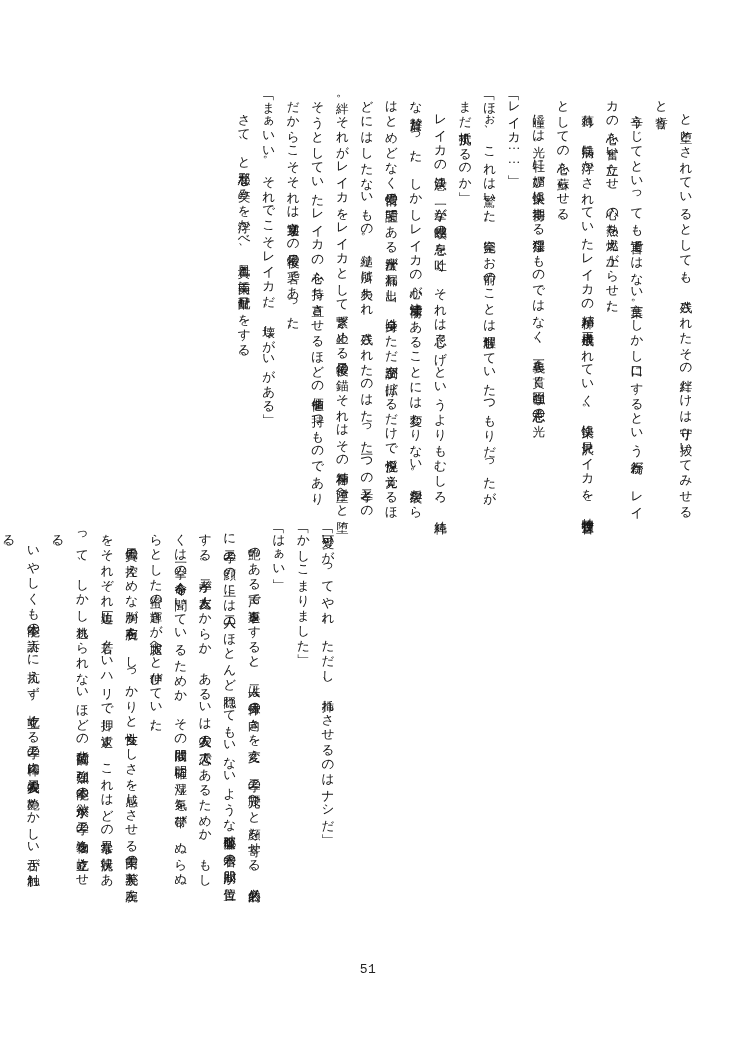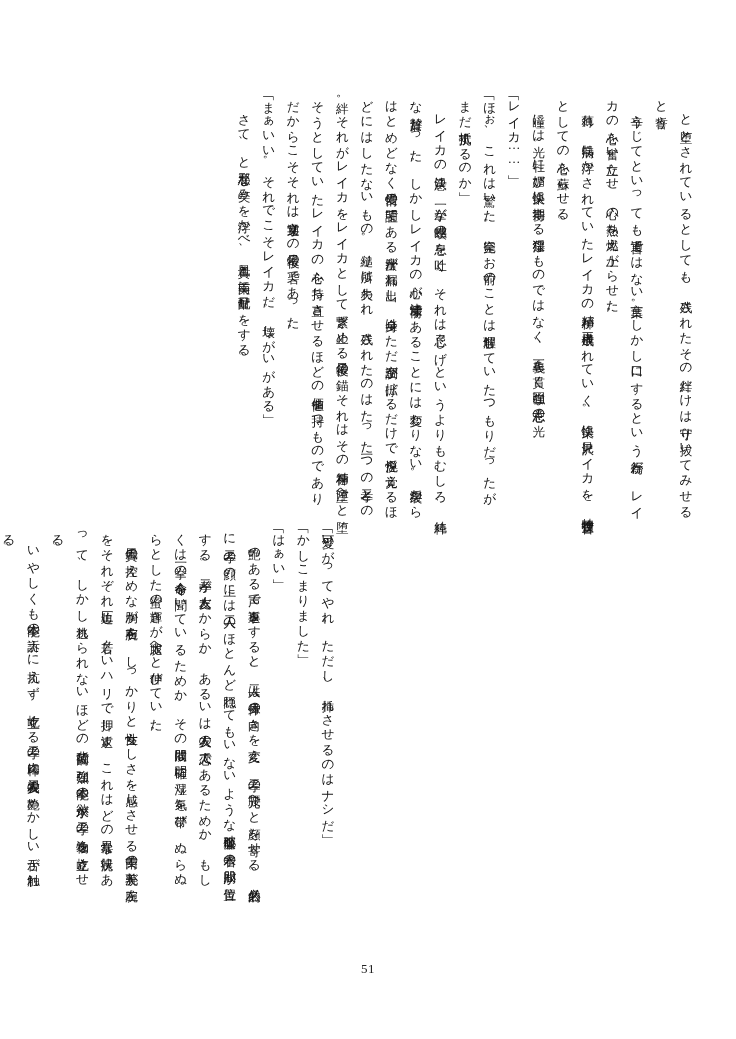--- a/index.html
+++ b/index.html
@@ -63,21 +63,21 @@
     text-indent: 0;
   }
 
   #page-number {
     position: absolute;
     left: 0;
     right: 0;
     bottom: 62px;
     text-align: center;
     font-size: 13px;
-    font-family: Liberation Serif, serif;
+    font-family: Liberation Mono, monospace;
     color: #222;
     letter-spacing: 0.03em;
     margin-top: 40px;
   }
 </style>
 </head>
 <body>
 
 <div id="page">
 

